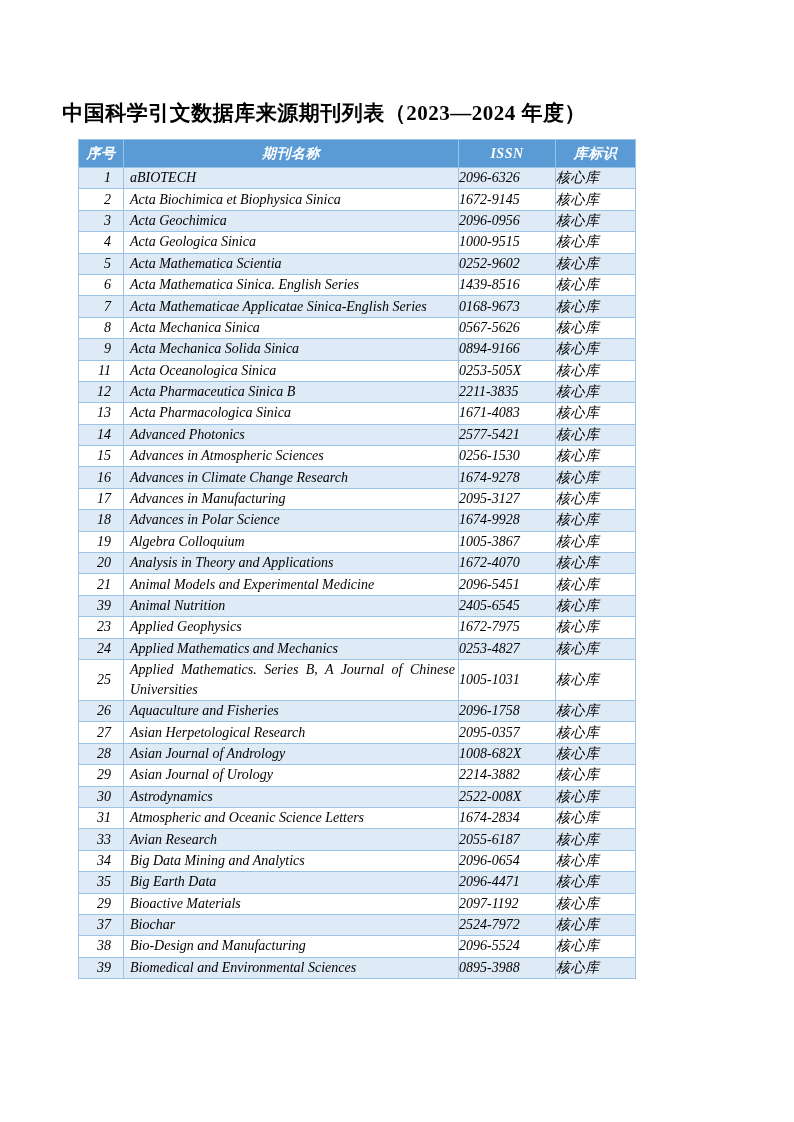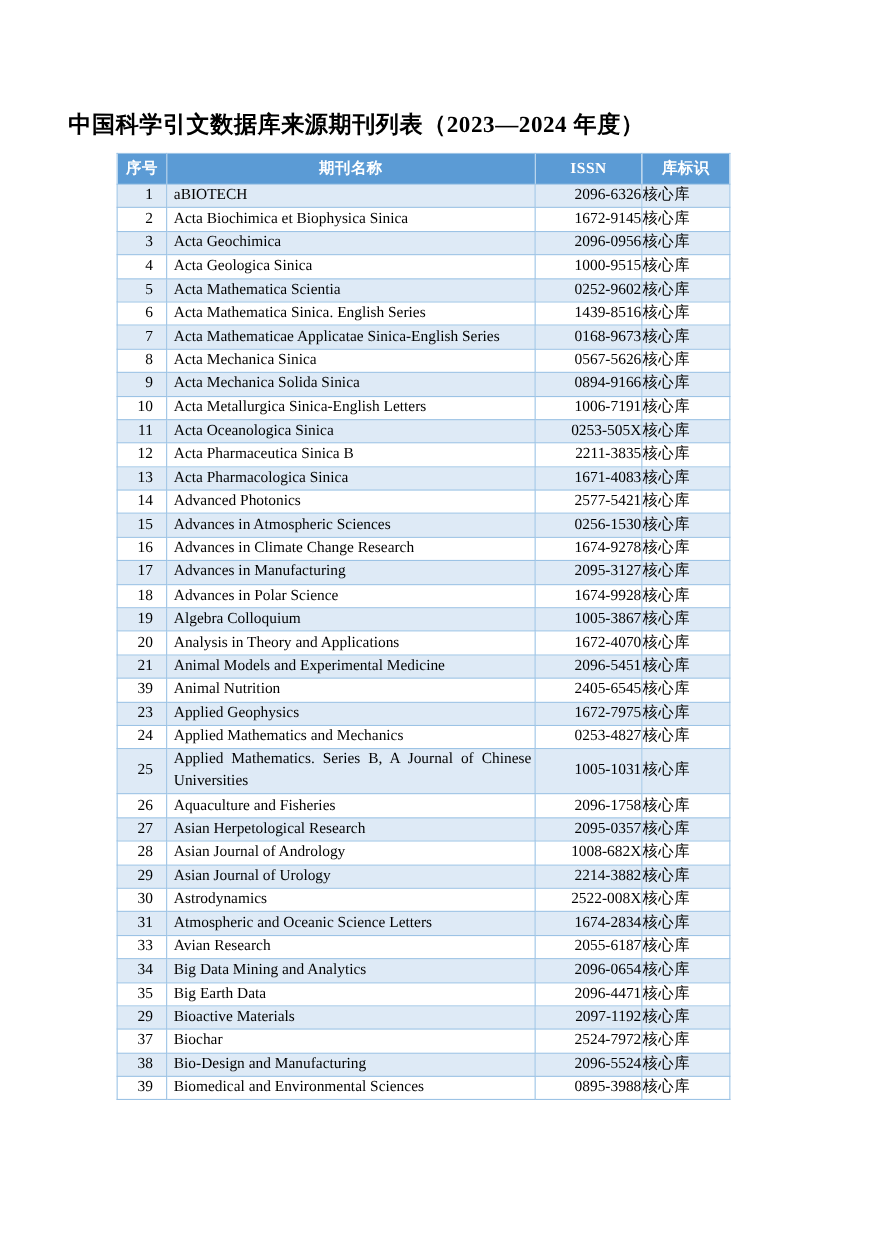--- a/index.html
+++ b/index.html
@@ -27,21 +27,22 @@
     font-size: 21px;
     font-weight: bold;
     line-height: 27px;
     letter-spacing: 0.5px;
     font-family: "Liberation Serif", "DejaVu Serif", serif;
   }
   table.journal-table {
     border-collapse: collapse;
     table-layout: fixed;
     width: 557px;
-    margin: 12px 0 0 106px;
+    margin: 12px 0 0 78px;
+    font-style: italic;
   }
   .journal-table th,
   .journal-table td {
     border: 1px solid var(--border, #9CC3E5);
     font-size: 14px;
     line-height: 20px;
     vertical-align: middle;
     padding: 0;
     overflow: hidden;
   }
@@ -63,21 +64,21 @@
   td.no {
     text-align: right;
     padding-right: 12px;
   }
   td.name {
     text-align: justify;
     padding-left: 6px;
     padding-right: 3px;
   }
   td.issn {
-    text-align: right;
+    text-align: left;
   }
   td.db {
     text-align: left;
     letter-spacing: 0.5px;
   }
 </style>
 </head>
 <body>
 
 <div class="page">
@@ -147,26 +148,20 @@
           <td class="issn">0567-5626</td>
           <td class="db">核心库</td>
         </tr>
         <tr>
           <td class="no">9</td>
           <td class="name">Acta Mechanica Solida Sinica</td>
           <td class="issn">0894-9166</td>
           <td class="db">核心库</td>
         </tr>
         <tr>
-          <td class="no">10</td>
-          <td class="name">Acta Metallurgica Sinica-English Letters</td>
-          <td class="issn">1006-7191</td>
-          <td class="db">核心库</td>
-        </tr>
-        <tr>
           <td class="no">11</td>
           <td class="name">Acta Oceanologica Sinica</td>
           <td class="issn">0253-505X</td>
           <td class="db">核心库</td>
         </tr>
         <tr>
           <td class="no">12</td>
           <td class="name">Acta Pharmaceutica Sinica B</td>
           <td class="issn">2211-3835</td>
           <td class="db">核心库</td>

